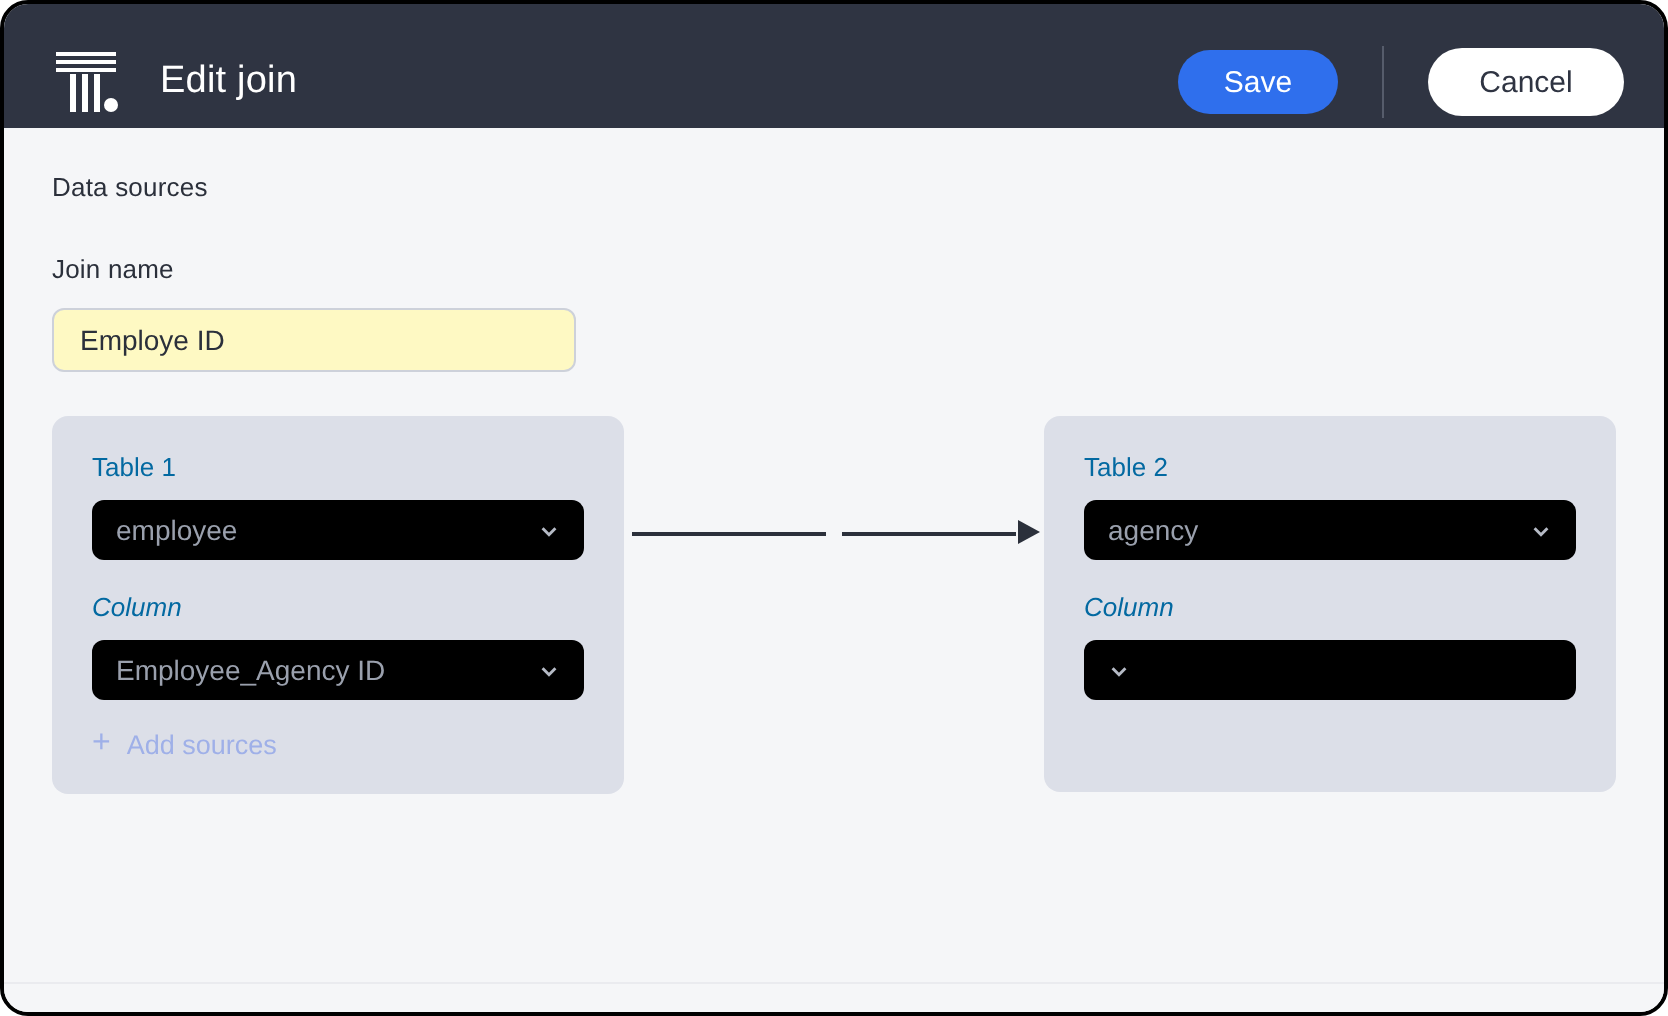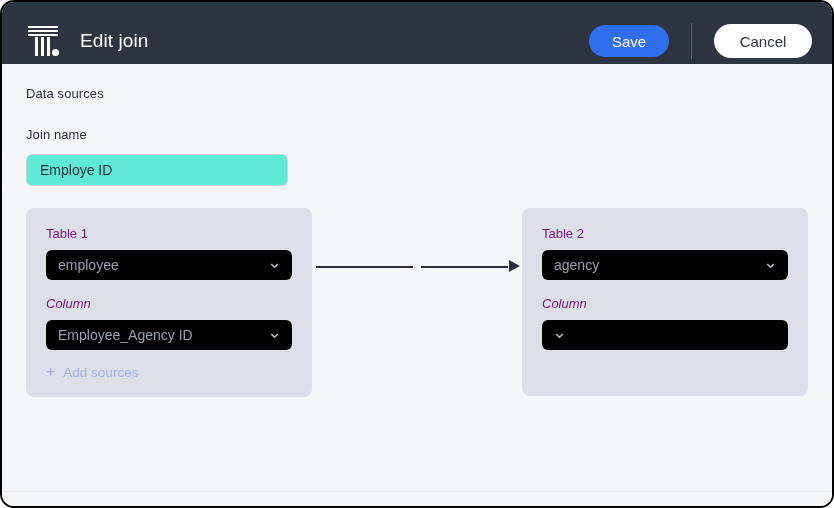--- a/index.html
+++ b/index.html
@@ -161,21 +161,21 @@
   }
 
   .joinname-label { margin-top: 26px; }
 
   .joinname-input {
     margin-top: 12px;
     width: 262px;
     height: 32px;
     border: 1px solid #cdd1da;
     border-radius: 6px;
-    background: #5eead4;
+    background: #fef9c3;
     font-family: "Liberation Sans", sans-serif;
     font-size: 14px;
     color: #2b303b;
     padding: 0 13px;
     outline: none;
   }
 
   
   .builder {
     margin-top: 22px;
@@ -186,21 +186,21 @@
 
   .card {
     background: #dcdfe8;
     border-radius: 8px;
     padding: 18px 20px 16px 20px;
   }
   .card-side { width: 286px; min-height: 188px; }
 
   .field-label {
     font-size: 13px;
-    color: #701a75;
+    color: #0369a1;
     font-weight: 500;
   }
 
   .select {
     margin-top: 9px;
     width: 100%;
     height: 30px;
     border-radius: 6px;
     background: #000000;
     display: flex;

